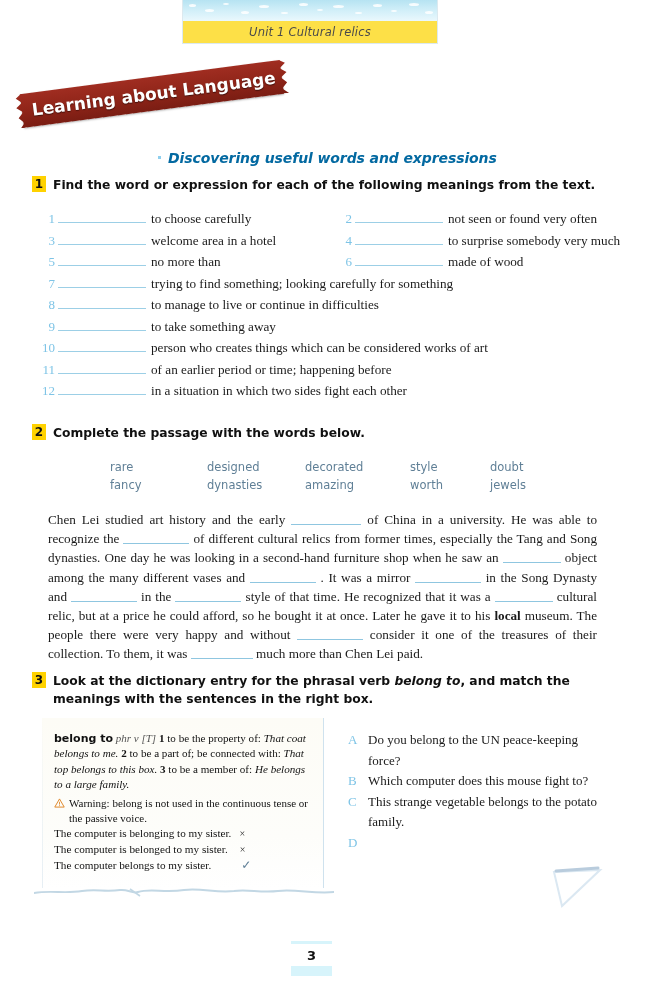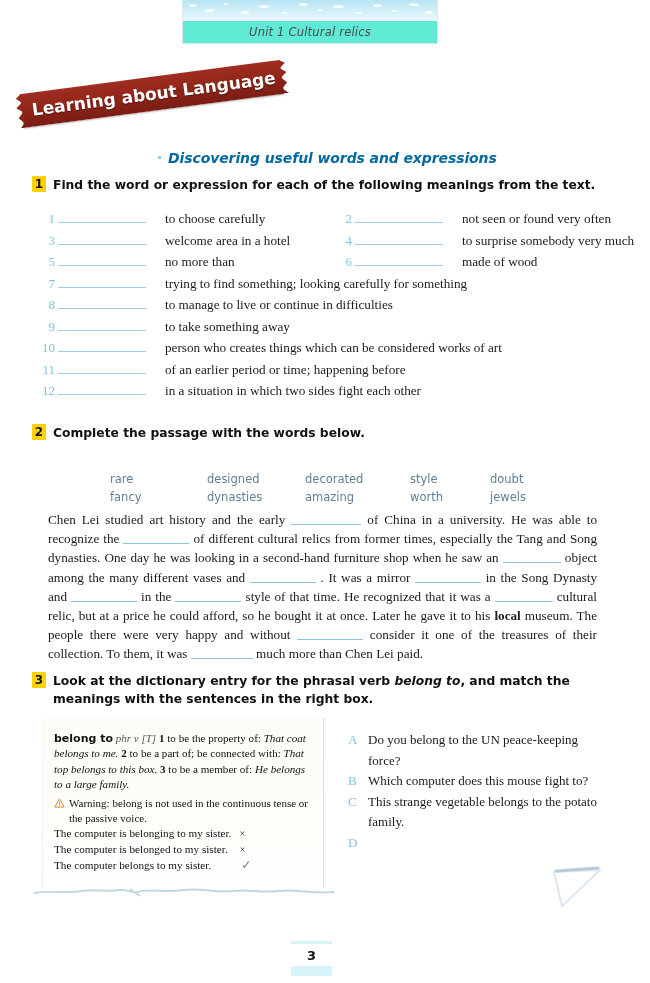--- a/index.html
+++ b/index.html
@@ -6,21 +6,21 @@
   body{
     width:650px;height:983px;position:relative;overflow:hidden;
     background:#ffffff;
     font-family:"Liberation Serif", serif;
     color:#1a1a1a;
   }
 
   
   .unit-header{
     position:absolute;left:182px;top:0px;width:256px;height:44px;
-    background:#5eead4;border:1px solid #dce9ef;border-top:none;
+    background:#fde047;border:1px solid #dce9ef;border-top:none;
     box-sizing:border-box;
   }
   .unit-band{
     position:absolute;left:0;top:0;width:100%;height:21px;
     background:linear-gradient(180deg,#b6e3f2 0%,#cfeef8 45%,#eaf8fd 100%);
     overflow:hidden;
   }
   .unit-band .bubble{
     position:absolute;border-radius:50%;
     background:rgba(255,255,255,.85);
@@ -98,31 +98,30 @@
   .m-row{position:relative;height:21.5px;white-space:nowrap;}
   .m-item{position:absolute;top:0;display:flex;align-items:baseline;}
   .m-item .idx{
     color:#7ec4e6;font-size:13px;width:15px;text-align:right;
     flex:0 0 auto;margin-right:3px;
   }
   .m-item .blank{
     display:inline-block;border-bottom:1px solid #9ccfe6;
     height:13px;flex:0 0 auto;
   }
-  .m-item .def{margin-left:19px;color:#1a1a1a;}
+  .m-item .def{margin-left:5px;color:#1a1a1a;}
   .col-left{left:0;}
   .col-right{left:297px;}
 
   
   .wordbank{
     position:absolute;left:110px;top:458px;width:470px;
     font-family:"DejaVu Sans", sans-serif;
     font-size:11.5px;color:#5f7f96;
     line-height:18px;
-    margin-top:12px;
   }
   .wb-row{display:flex;}
   .wb-cell{flex:0 0 auto;}
   .wb-c0{width:97px;}
   .wb-c1{width:98px;}
   .wb-c2{width:105px;}
   .wb-c3{width:80px;}
   .wb-c4{width:70px;}
 
   

